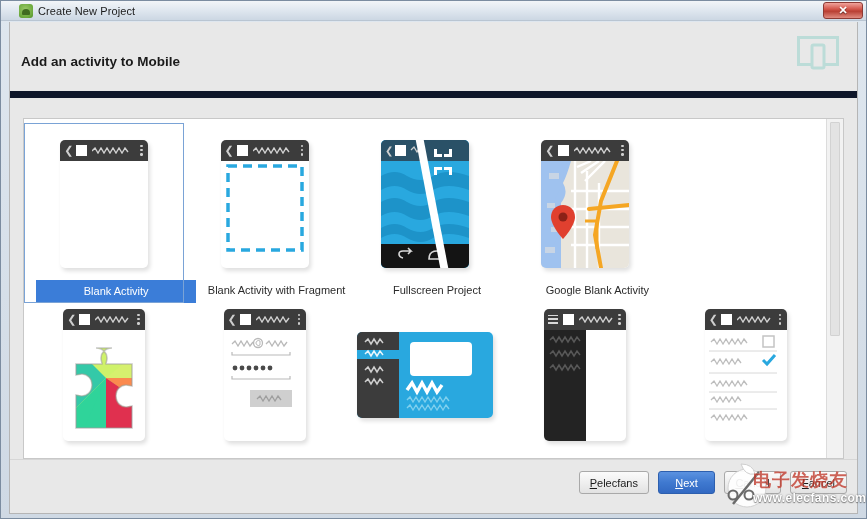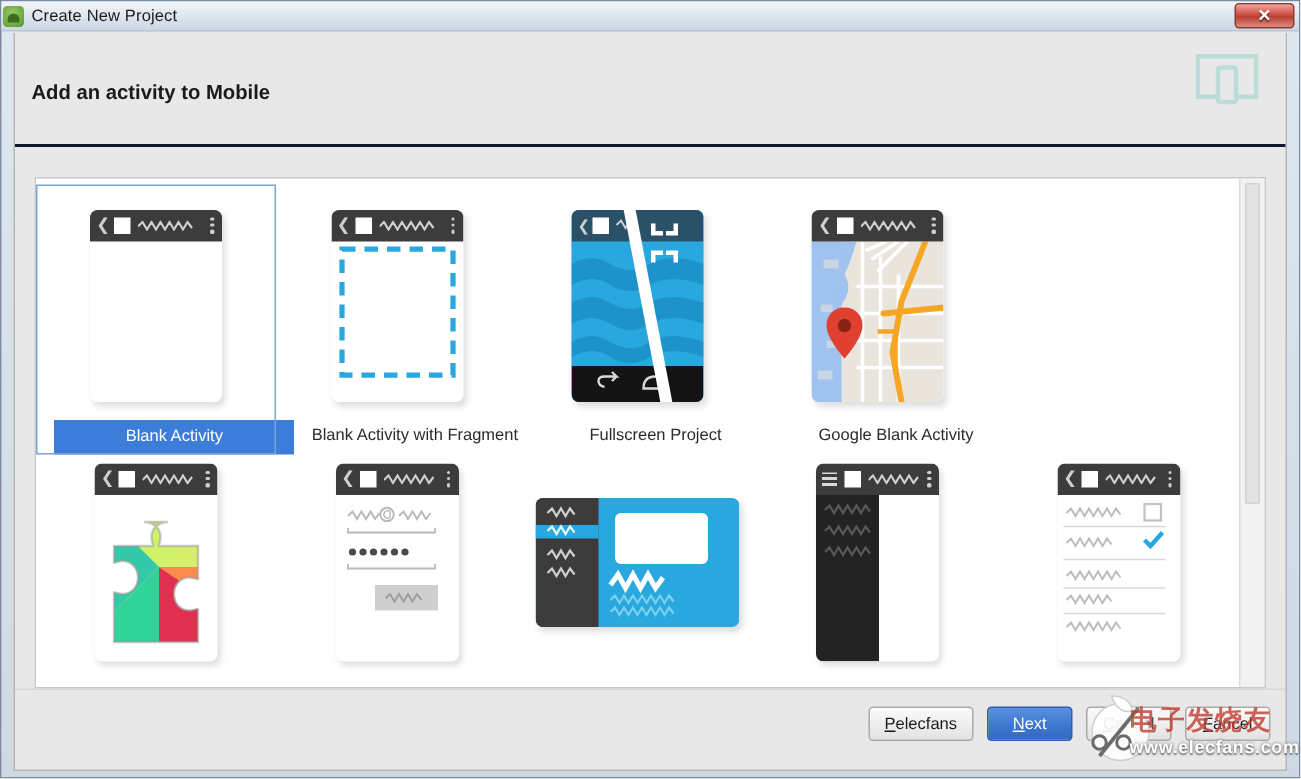--- a/index.html
+++ b/index.html
@@ -17,21 +17,21 @@
     background: linear-gradient(180deg,#dfe7ef 0%, #cfd9e4 100%);
     border: 1px solid #7b8ca0;
     padding: 0;
   }
   .titlebar {
     position: relative;
     height: 20px;
     background: linear-gradient(180deg,#f2f5f8 0%, #dde5ee 55%, #ccd7e3 100%);
     border-bottom: 1px solid #b9c5d2;
     display: flex; align-items: center;
-    padding-left: 1px;
+    padding-left: 18px;
   }
   .title-icon {
     width: 14px; height: 14px; margin-right: 5px;
     border-radius: 3px;
     background: radial-gradient(circle at 45% 40%, #9cc96b 0%, #6aa83b 70%, #4d8a29 100%);
     position: relative; flex: none;
   }
   .title-icon:before {
     content:""; position:absolute; left:3px; top:5px; width:8px; height:6px;
     background:#3f6b20; border-radius: 4px 4px 1px 1px;
@@ -62,21 +62,21 @@
     position:absolute; left:8px; top:21px; right:8px; bottom:4px;
     background:#e8e8e8;
     border:1px solid #b5b5b5;
     border-top: none;
   }
 
   .header {
     position:relative;
     height: 76px;
     background:#e8e8e8;
-    border-bottom: 2px solid #0f172a;
+    border-bottom: 7px solid #0f172a;
   }
   .header-title {
     position:absolute; left:11px; top:32px;
     font-size: 13.5px; font-weight: bold; color:#1a1a1a;
   }
   .header-icon {
     position:absolute; right:18px; top:14px;
     width: 42px; height: 34px;
   }
 

